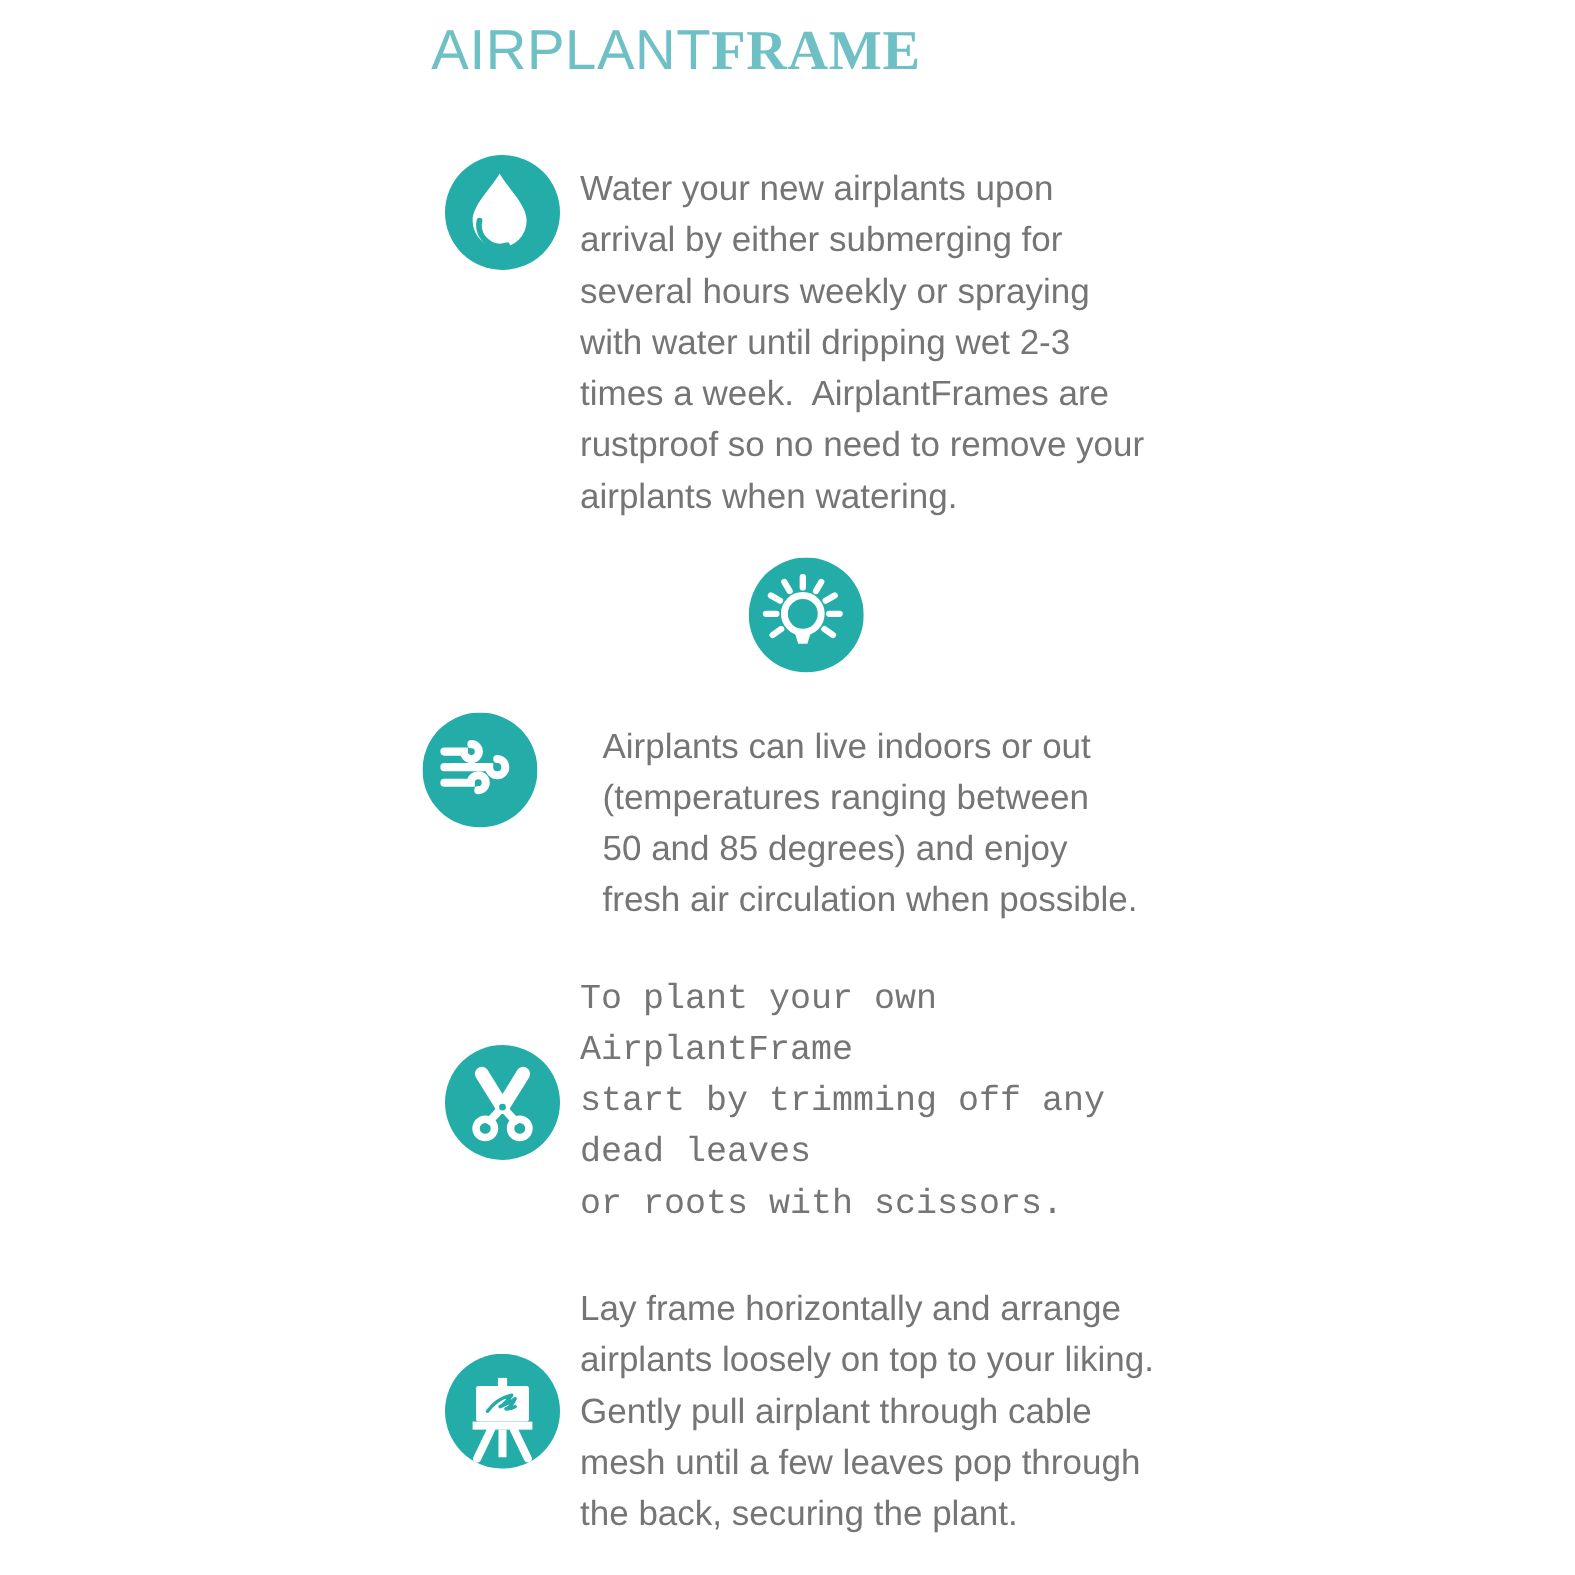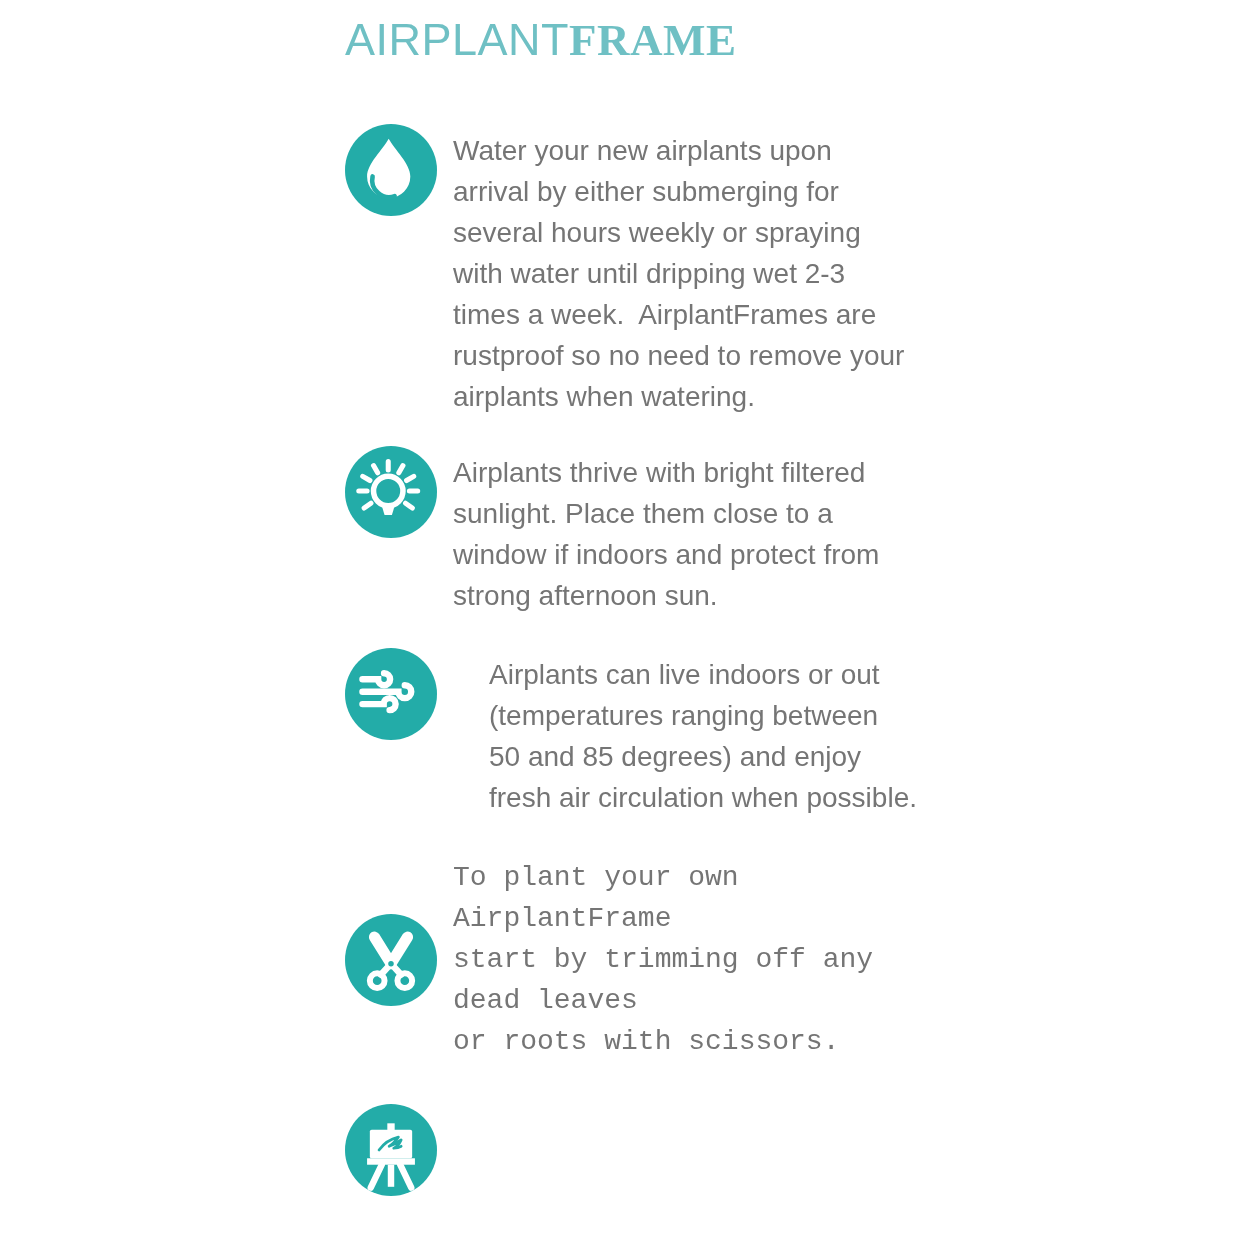--- a/index.html
+++ b/index.html
@@ -3,21 +3,21 @@
 <meta charset="utf-8">
 <style>
   html,body{margin:0;padding:0;background:#ffffff;}
   body{width:1260px;height:1260px;font-family:"Liberation Sans", sans-serif;}
   .page{position:relative;width:1260px;height:1260px;background:#ffffff;overflow:hidden;}
 
   .title{position:absolute;left:345px;top:16px;margin:0;font-size:45px;line-height:48px;
          font-weight:400;letter-spacing:0.5px;color:#6fc0c4;}
   .title .title-bold{font-weight:700;color:#6fc0c4;font-family:Liberation Serif, serif;}
 
-  .content{position:absolute;left:345px;top:130px;width:600px;display:flex;flex-direction:column;}
+  .content{position:absolute;left:345px;top:130px;width:600px;display:flex;flex-direction:column;align-items:center;}
 
   .row{display:flex;flex-direction:row;}
   .row .icon-wrap{flex:0 0 92px;width:92px;height:92px;}
   .row.align-top .icon-wrap{margin-top:-6px;}
   .row.align-center{align-items:center;}
   .row-1{margin-bottom:35px;}
   .row-2{margin-bottom:38px;}
   .row-3{margin-bottom:39px;gap:36px;}
   .row-4{margin-bottom:42px;font-family:Liberation Mono, monospace;}
   .row-5{margin-bottom:0;}
@@ -65,24 +65,20 @@
             <line x1="58.5" y1="29.1" x2="63" y2="21.3"></line>
             <line x1="47" y1="26" x2="47" y2="17"></line>
             <line x1="35.5" y1="29.1" x2="31" y2="21.3"></line>
             <line x1="27.1" y1="37.5" x2="19.3" y2="33"></line>
             <line x1="24" y1="49" x2="15" y2="49"></line>
             <line x1="28.2" y1="62.2" x2="20.8" y2="67.4"></line>
             <line x1="65.8" y1="62.2" x2="73.2" y2="67.4"></line>
           </g>
         </svg>
       </span>
-      <p class="para">Airplants thrive with bright filtered
-sunlight. Place them close to a
-window if indoors and protect from
-strong afternoon sun.</p>
     </section>
 
     <section class="row row-3 align-top">
       <span class="icon-wrap">
         <svg class="icon-svg" viewBox="0 0 100 100" aria-hidden="true">
           <circle cx="50" cy="50" r="50" fill="#23aca8"></circle>
           <g fill="none" stroke="#ffffff" stroke-width="7" stroke-linecap="round">
             <path d="M19 34 h17 a6.5 6.5 0 1 0 6.5 -6.5"></path>
             <path d="M19 47.5 h39 a7 7 0 1 0 7 -7"></path>
             <path d="M19 61 h23 a6.5 6.5 0 1 1 6.5 6.5"></path>
@@ -123,16 +119,21 @@
           <rect x="27" y="28" width="46" height="31" rx="2" fill="#ffffff"></rect>
           <path d="M37 50 q 8 -11 21 -14 q -6 8 -10 10 q 8 -3 13 -7 q -3 7 -8 9 q 5 0 8 -2" fill="none" stroke="#23aca8" stroke-width="3" stroke-linecap="round" stroke-linejoin="round"></path>
           <rect x="24" y="59" width="52" height="7" fill="#ffffff"></rect>
           <rect x="46.5" y="66" width="7" height="24" fill="#ffffff"></rect>
           <g stroke="#ffffff" stroke-width="7" stroke-linecap="round">
             <line x1="40" y1="66" x2="28" y2="91"></line>
             <line x1="60" y1="66" x2="72" y2="91"></line>
           </g>
         </svg>
       </span>
+      <p class="para">Lay frame horizontally and arrange
+airplants loosely on top to your liking.
+Gently pull airplant through cable
+mesh until a few leaves pop through
+the back, securing the plant.</p>
     </section>
 
   </div>
 </div>
 
 </body></html>

